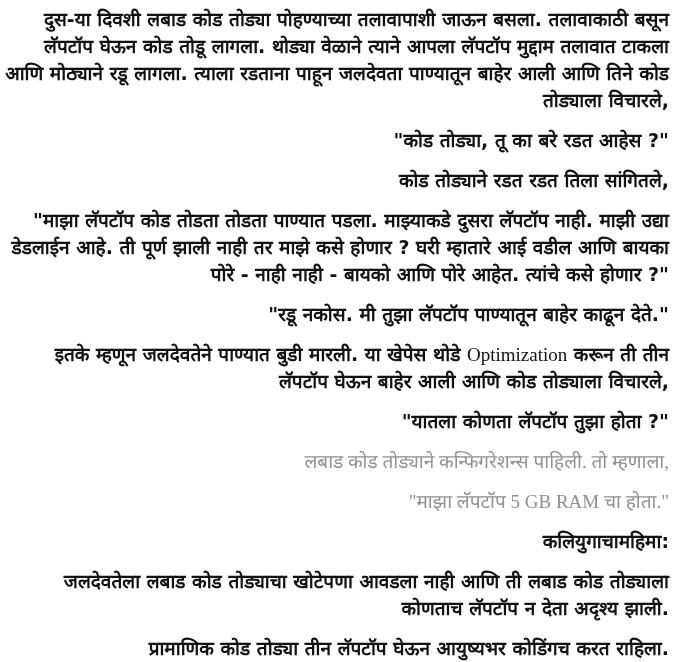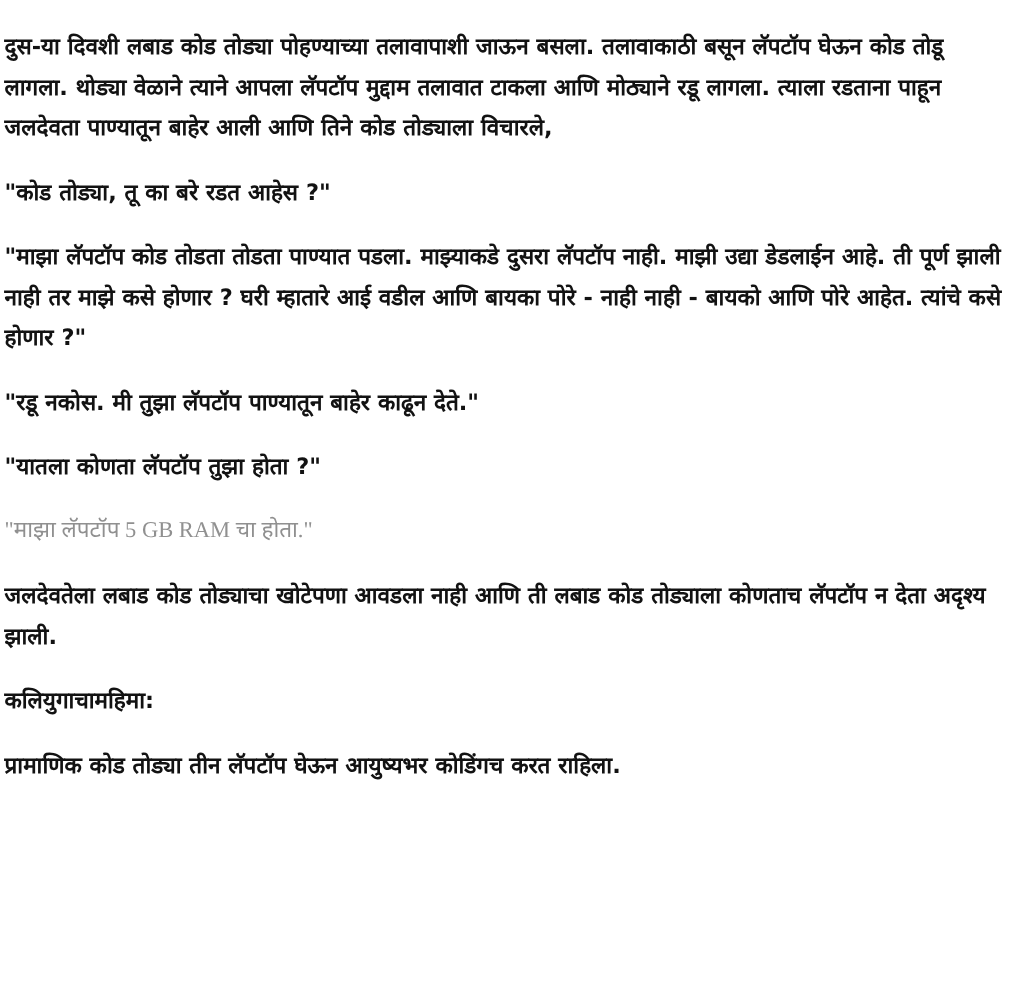--- a/index.html
+++ b/index.html
@@ -19,26 +19,26 @@
     overflow: hidden;
   }
   .page {
     width: 677px;
     height: 662px;
     padding: 2px 8px 0 3px;
     background: var(--bg);
   }
   .para {
     font-family: "DejaVu Sans", sans-serif;
-    font-size: 15px;
+    font-size: 19px;
     font-weight: 700;
     color: var(--text);
     line-height: 27px;
-    margin: 16px 0 13px 0;
-    text-align: left;
+    margin: 4px 0 13px 0;
+    text-align: right;
   }
   .para.muted {
     color: var(--muted);
     font-weight: 400;
     font-family: "Liberation Serif", "DejaVu Serif", serif;
   }
   .latin-serif {
     font-family: "Liberation Serif", "DejaVu Serif", serif;
     font-weight: 400;
   }
@@ -48,31 +48,34 @@
 </style>
 </head>
 <body>
 
 <div class="page">
 
   <p class="para">दुस-या दिवशी लबाड कोड तोड्या पोहण्याच्या तलावापाशी जाऊन बसला. तलावाकाठी बसून लॅपटॉप घेऊन कोड तोडू लागला. थोड्या वेळाने त्याने आपला लॅपटॉप मुद्दाम तलावात टाकला आणि मोठ्याने रडू लागला. त्याला रडताना पाहून जलदेवता पाण्यातून बाहेर आली आणि तिने कोड तोड्याला विचारले,</p>
 
   <p class="para">"कोड तोड्या, तू का बरे रडत आहेस ?"</p>
 
+  <p class="para">कोड तोड्याने रडत रडत तिला सांगितले,</p>
 
   <p class="para">"माझा लॅपटॉप कोड तोडता तोडता पाण्यात पडला. माझ्याकडे दुसरा लॅपटॉप नाही. माझी उद्या डेडलाईन आहे. ती पूर्ण झाली नाही तर माझे कसे होणार ? घरी म्हातारे आई वडील आणि बायका पोरे - नाही नाही - बायको आणि पोरे आहेत. त्यांचे कसे होणार ?"</p>
 
 
   <p class="para">"रडू नकोस. मी तुझा लॅपटॉप पाण्यातून बाहेर काढून देते."</p>
 
+  <p class="para"><span>इतके म्हणून जलदेवतेने पाण्यात बुडी मारली. या खेपेस थोडे </span><span class="latin-serif">Optimization</span><span> करून ती तीन लॅपटॉप घेऊन बाहेर आली आणि कोड तोड्याला विचारले,</span></p>
 
   <p class="para">"यातला कोणता लॅपटॉप तुझा होता ?"</p>
 
+  <p class="para muted">लबाड कोड तोड्याने कन्फिगरेशन्स पाहिली. तो म्हणाला,</p>
 
   <p class="para muted"><span>"माझा लॅपटॉप </span><span class="latin-serif">5 GB RAM</span><span> चा होता."</span></p>
 
+  <p class="para heading">कलियुगाचामहिमा:</p>
+
   <p class="para">जलदेवतेला लबाड कोड तोड्याचा खोटेपणा आवडला नाही आणि ती लबाड कोड तोड्याला कोणताच लॅपटॉप न देता अदृश्य झाली.</p>
-
-  <p class="para heading">कलियुगाचामहिमा:</p>
 
   <p class="para">प्रामाणिक कोड तोड्या तीन लॅपटॉप घेऊन आयुष्यभर कोडिंगच करत राहिला.</p>
 
 </div>
 
 </body></html>

